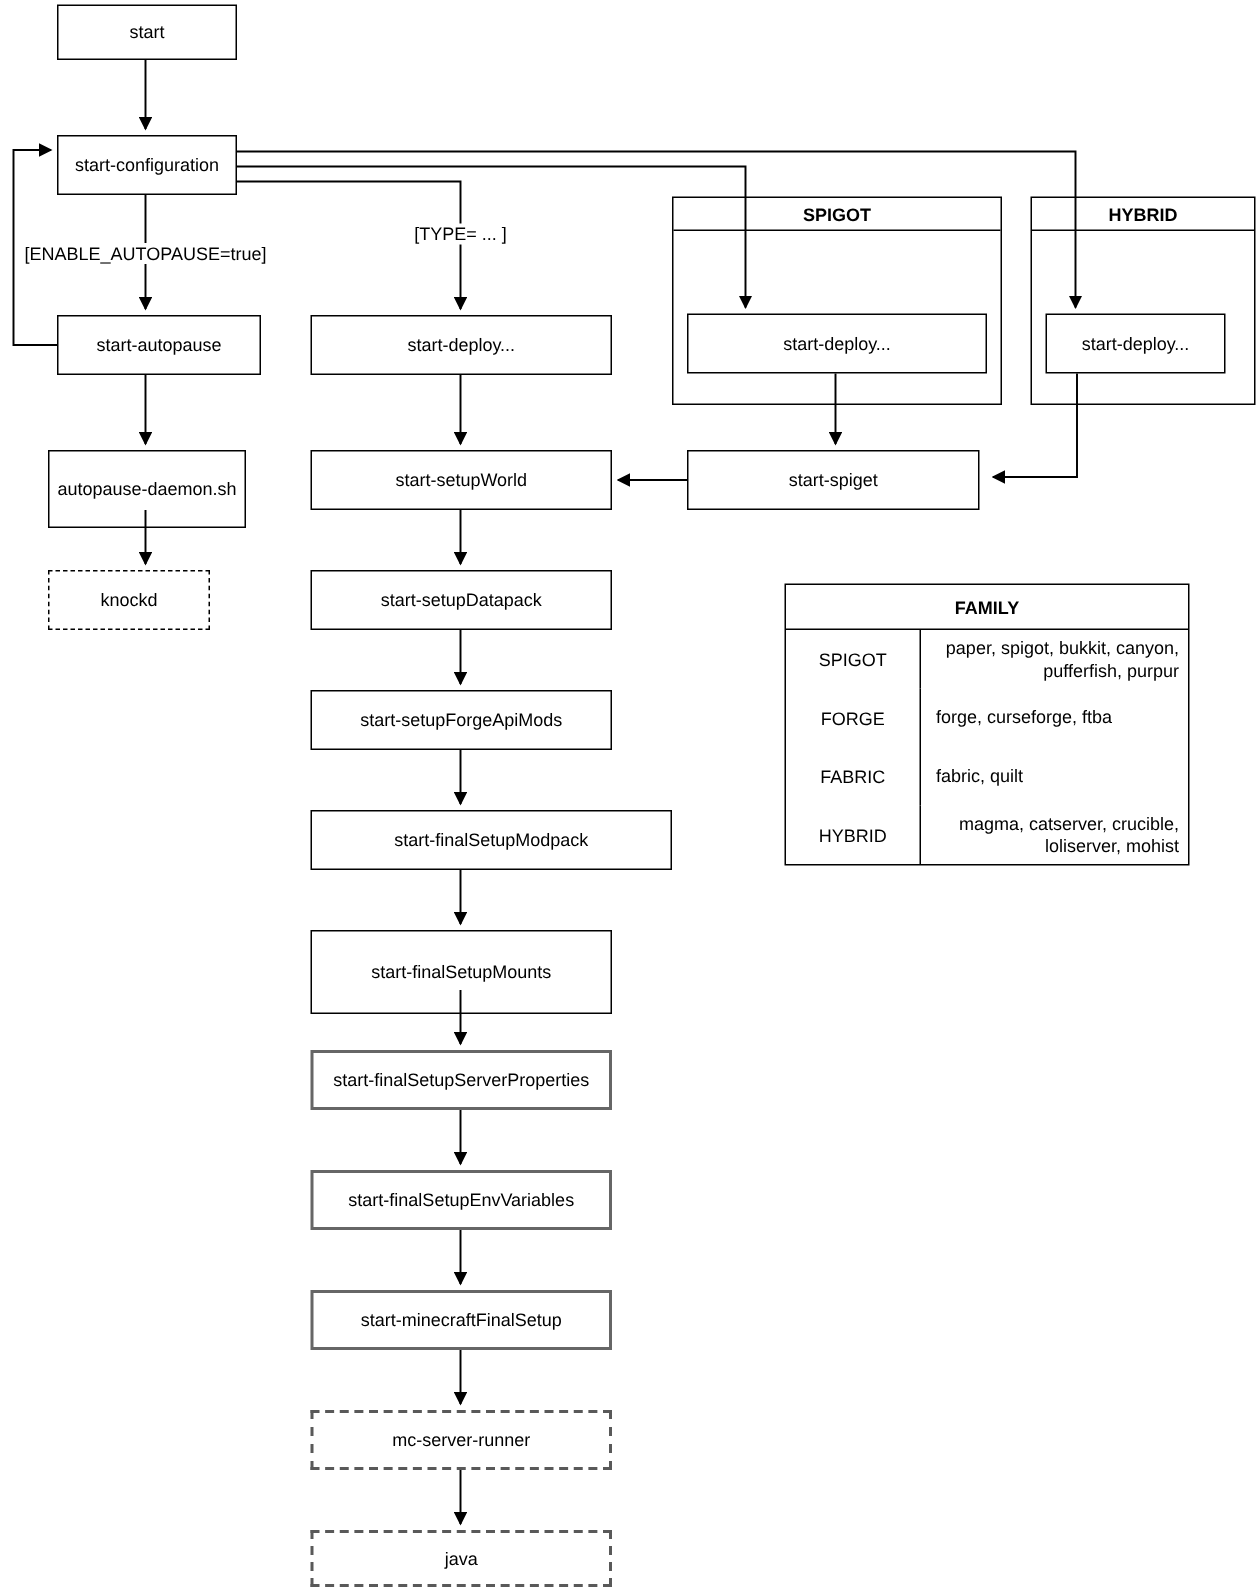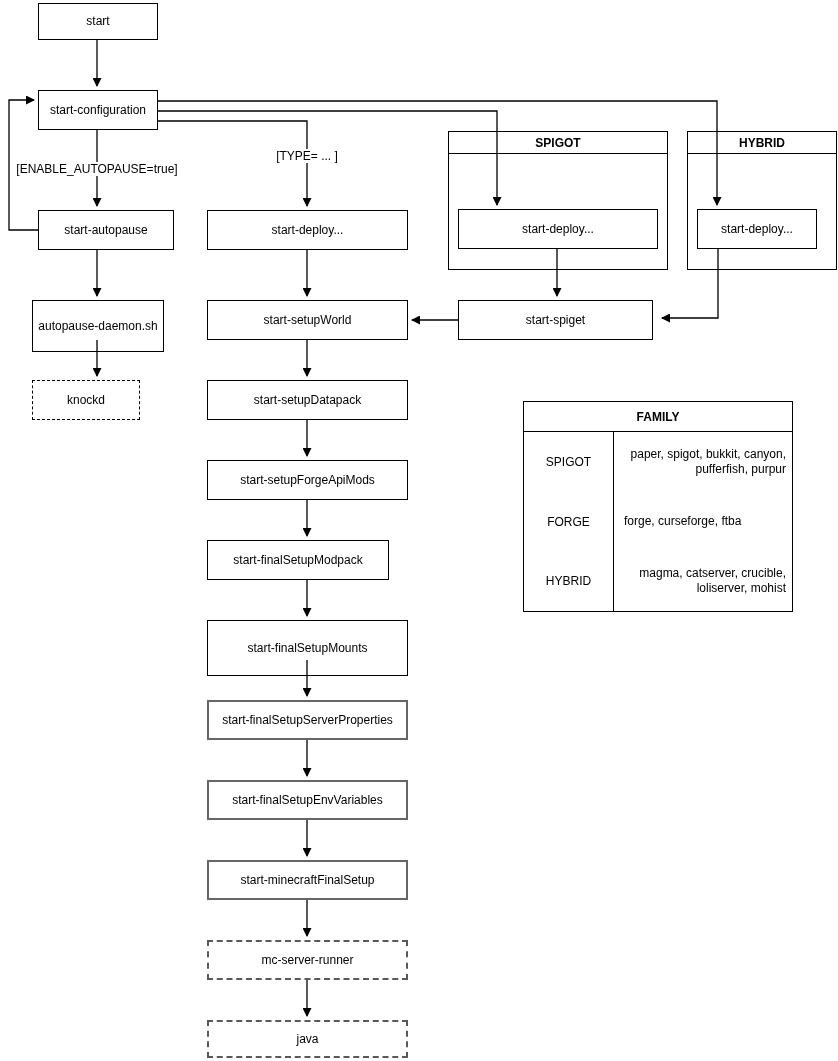--- a/index.html
+++ b/index.html
@@ -110,40 +110,44 @@
     </div>
     <div class="node" style="left: 38px; top: 3px; width: 120px; height: 37px;">start</div>
     <div class="node" style="left: 38px; top: 90px; width: 120px; height: 40px;">start-configuration</div>
     <div class="node" style="left: 38px; top: 210px; width: 136px; height: 40px;">start-autopause</div>
     <div class="node" style="left: 32px; top: 300px; width: 132px; height: 52px;">autopause-daemon.sh</div>
     <div class="node dashed" style="left: 32px; top: 380px; width: 108px; height: 40px;">knockd</div>
     <div class="node" style="left: 207px; top: 210px; width: 201px; height: 40px;">start-deploy...</div>
     <div class="node" style="left: 207px; top: 300px; width: 201px; height: 40px;">start-setupWorld</div>
     <div class="node" style="left: 207px; top: 380px; width: 201px; height: 40px;">start-setupDatapack</div>
     <div class="node" style="left: 207px; top: 460px; width: 201px; height: 40px;">start-setupForgeApiMods</div>
-    <div class="node" style="left: 207px; top: 540px; width: 182px; height: 40px;">start-finalSetupModpack</div>
+    <div class="node" style="left: 207px; top: 540px; width: 241px; height: 40px;">start-finalSetupModpack</div>
     <div class="node" style="left: 207px; top: 620px; width: 201px; height: 56px;">start-finalSetupMounts</div>
     <div class="node gray" style="left: 207px; top: 700px; width: 201px; height: 40px;">start-finalSetupServerProperties</div>
     <div class="node gray" style="left: 207px; top: 780px; width: 201px; height: 40px;">start-finalSetupEnvVariables</div>
     <div class="node gray" style="left: 207px; top: 860px; width: 201px; height: 40px;">start-minecraftFinalSetup</div>
     <div class="node dashed-gray" style="left: 207px; top: 940px; width: 201px; height: 40px;">mc-server-runner</div>
     <div class="node dashed-gray" style="left: 207px; top: 1020px; width: 201px; height: 38px;">java</div>
     <div class="node" style="left: 458px; top: 209px; width: 200px; height: 40px;">start-deploy...</div>
     <div class="node" style="left: 697px; top: 209px; width: 120px; height: 40px;">start-deploy...</div>
     <div class="node" style="left: 458px; top: 300px; width: 195px; height: 40px;">start-spiget</div>
-    <div class="family-table" style="left: 523px; top: 401px; width: 270px; height: 211px;">
+    <div class="family-table" style="left: 523px; top: 389px; width: 270px; height: 188px;">
       <div class="family-header" style="height: 30px;">FAMILY</div>
       <div class="family-body">
         <div class="family-row">
           <div class="family-cell-label" style="width: 90px;">SPIGOT</div>
           <div class="family-cell-values">paper, spigot, bukkit, canyon, pufferfish, purpur</div>
         </div>
         <div class="family-row">
           <div class="family-cell-label" style="width: 90px;">FORGE</div>
           <div class="family-cell-values">forge, curseforge, ftba</div>
+        </div>
+        <div class="family-row">
+          <div class="family-cell-label" style="width: 90px;">FABRIC</div>
+          <div class="family-cell-values">fabric, quilt</div>
         </div>
         <div class="family-row">
           <div class="family-cell-label" style="width: 90px;">HYBRID</div>
           <div class="family-cell-values">magma, catserver, crucible, loliserver, mohist</div>
         </div>
       </div>
     </div>
     <div class="edge-label" style="left: 97px; top: 169px;">[ENABLE_AUTOPAUSE=true]</div>
     <div class="edge-label" style="left: 307px; top: 156px;">[TYPE= ... ]</div>
   </div>

